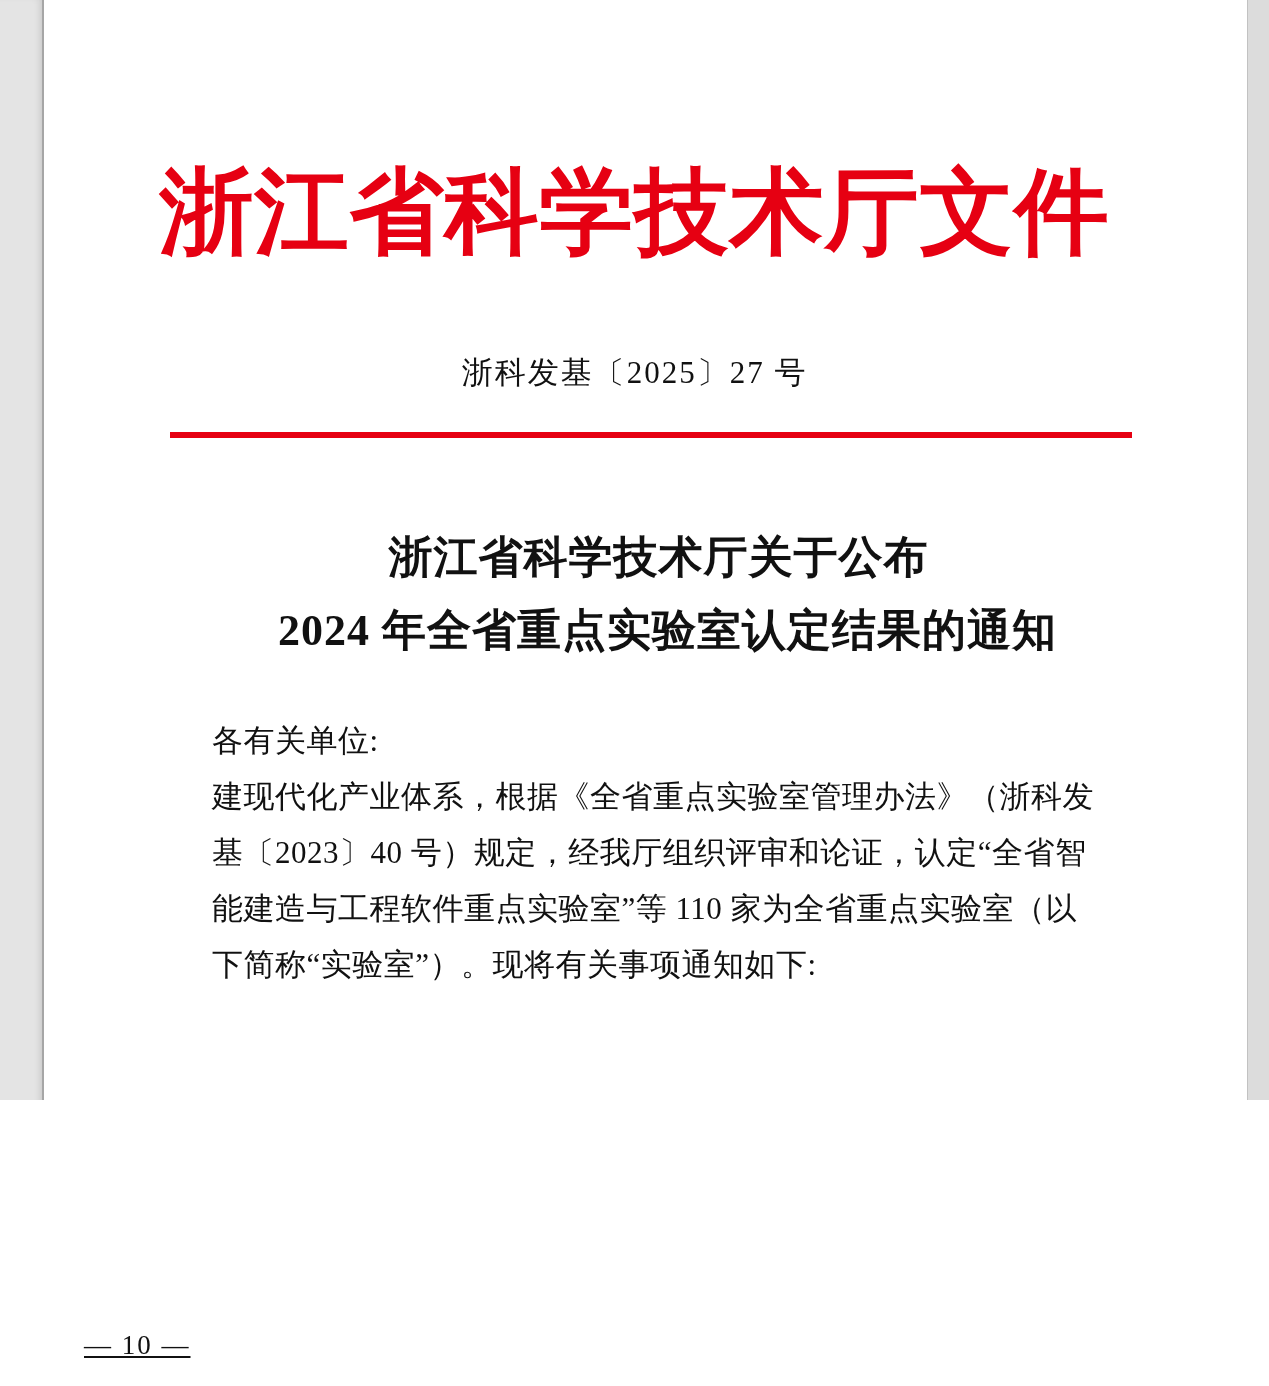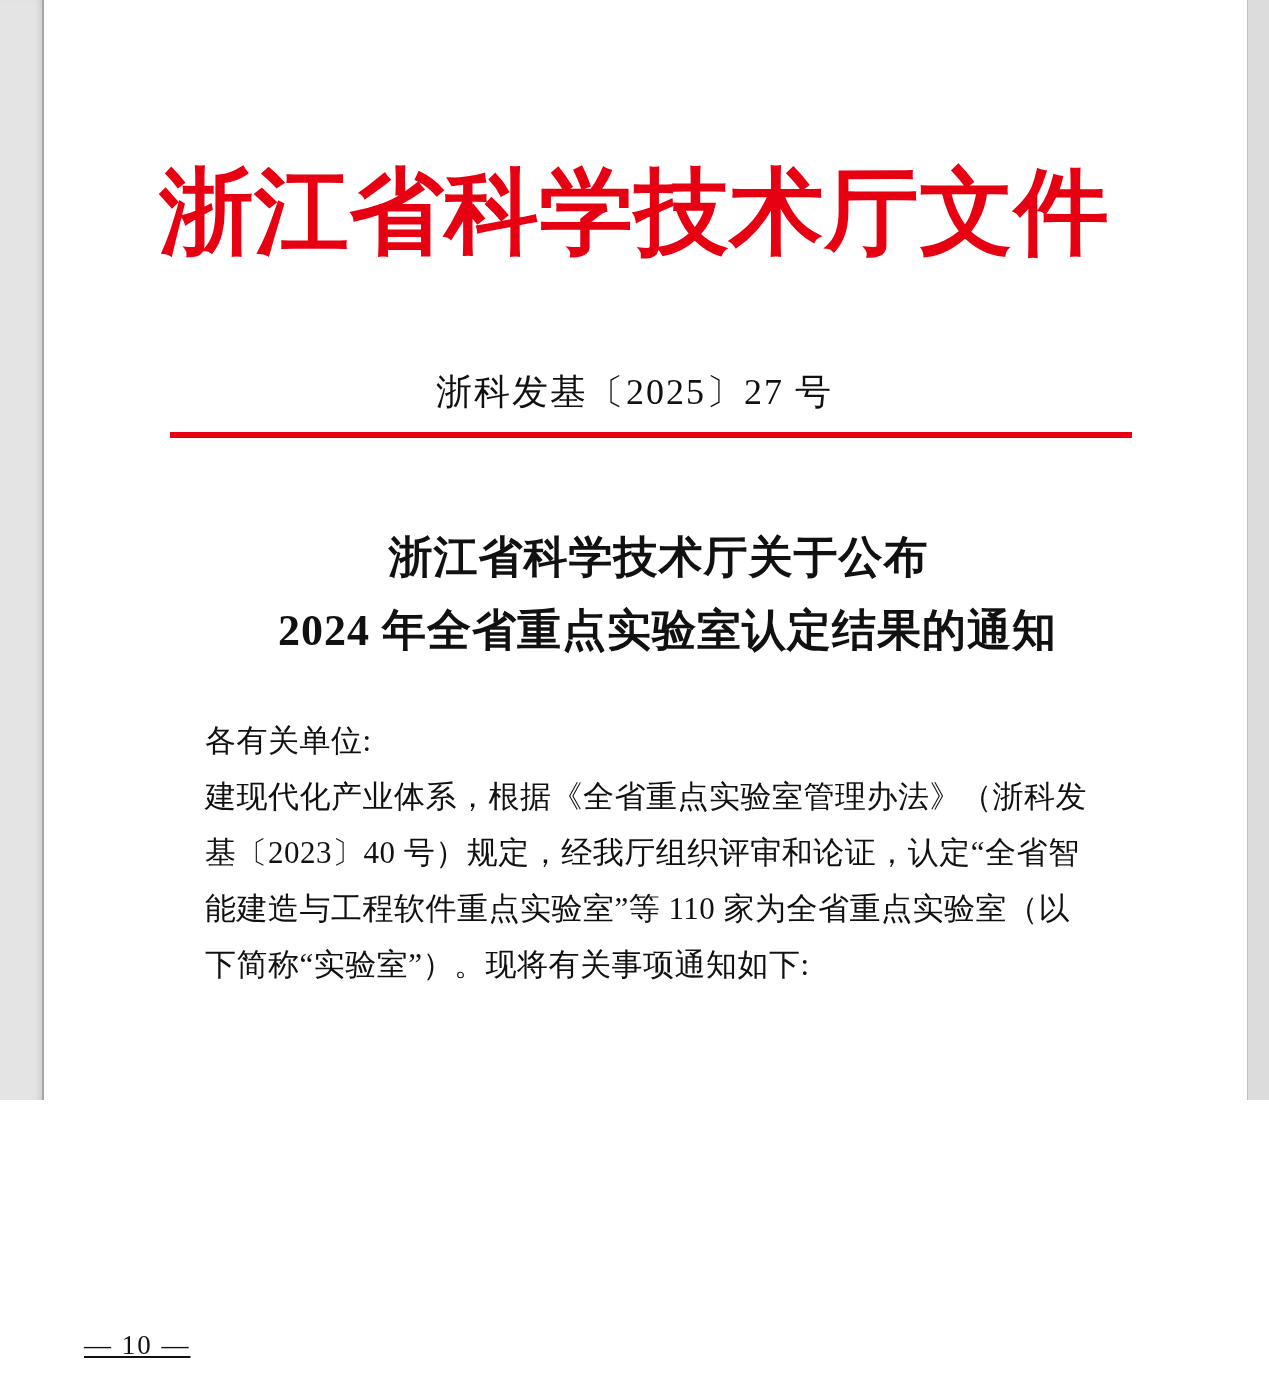--- a/index.html
+++ b/index.html
@@ -17,37 +17,37 @@
   .strip-right{
     position:absolute;left:1247px;top:0;width:22px;height:1110px;
     background:#dcdcdc;border-left:1px solid #c2c2c2;
   }
   .doc-title{
     position:absolute;left:0;top:146px;width:100%;
     text-align:center;font-size:94px;line-height:132px;font-weight:bold;
     letter-spacing:1px;white-space:nowrap;
   }
   .doc-number{
-    position:absolute;left:0;top:368px;width:100%;
-    text-align:center;font-size:36px;letter-spacing:2px;white-space:nowrap;
+    position:absolute;left:0;top:352px;width:100%;
+    text-align:center;font-size:31px;letter-spacing:2px;white-space:nowrap;
   }
   .red-divider{
     position:absolute;left:170px;top:432px;width:962px;height:6px;
   }
   .notice-h{
     position:absolute;left:0;width:100%;text-align:center;
     font-size:44px;font-weight:bold;white-space:nowrap;letter-spacing:1px;padding-left:24px;
   }
   .notice-h1{top:528px;}
   .notice-h2{top:601px;margin-left:9px;}
   .body-block{
     position:absolute;left:205px;top:713px;width:900px;
     font-size:31px;line-height:56px;letter-spacing:.5px;
   }
-  .body-line{white-space:nowrap;}
+  .body-line{white-space:nowrap;margin-left:7px;}
   .body-line.indent{padding-left:64px;}
   .table-wrap{position:absolute;left:0;top:1100px;width:1269px;height:250px;background:#fff;}
   .page-number{
     position:absolute;left:84px;top:1330px;
     font-size:27px;letter-spacing:2px;white-space:nowrap;text-decoration:underline;
   }
 </style>
 </head>
 <body>
 

